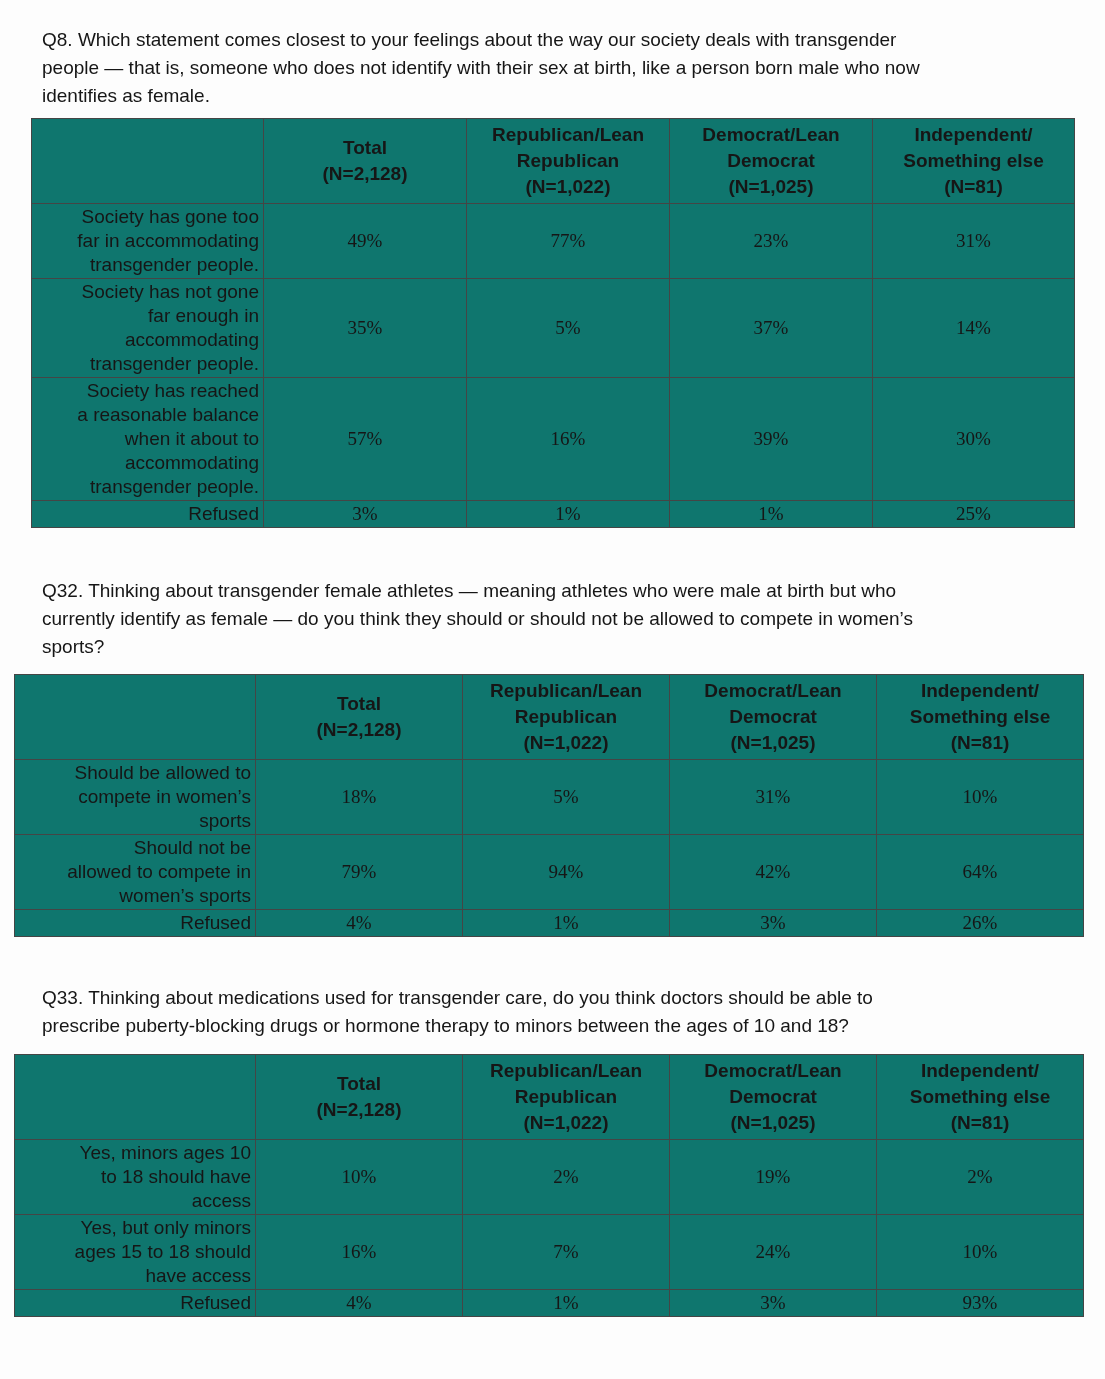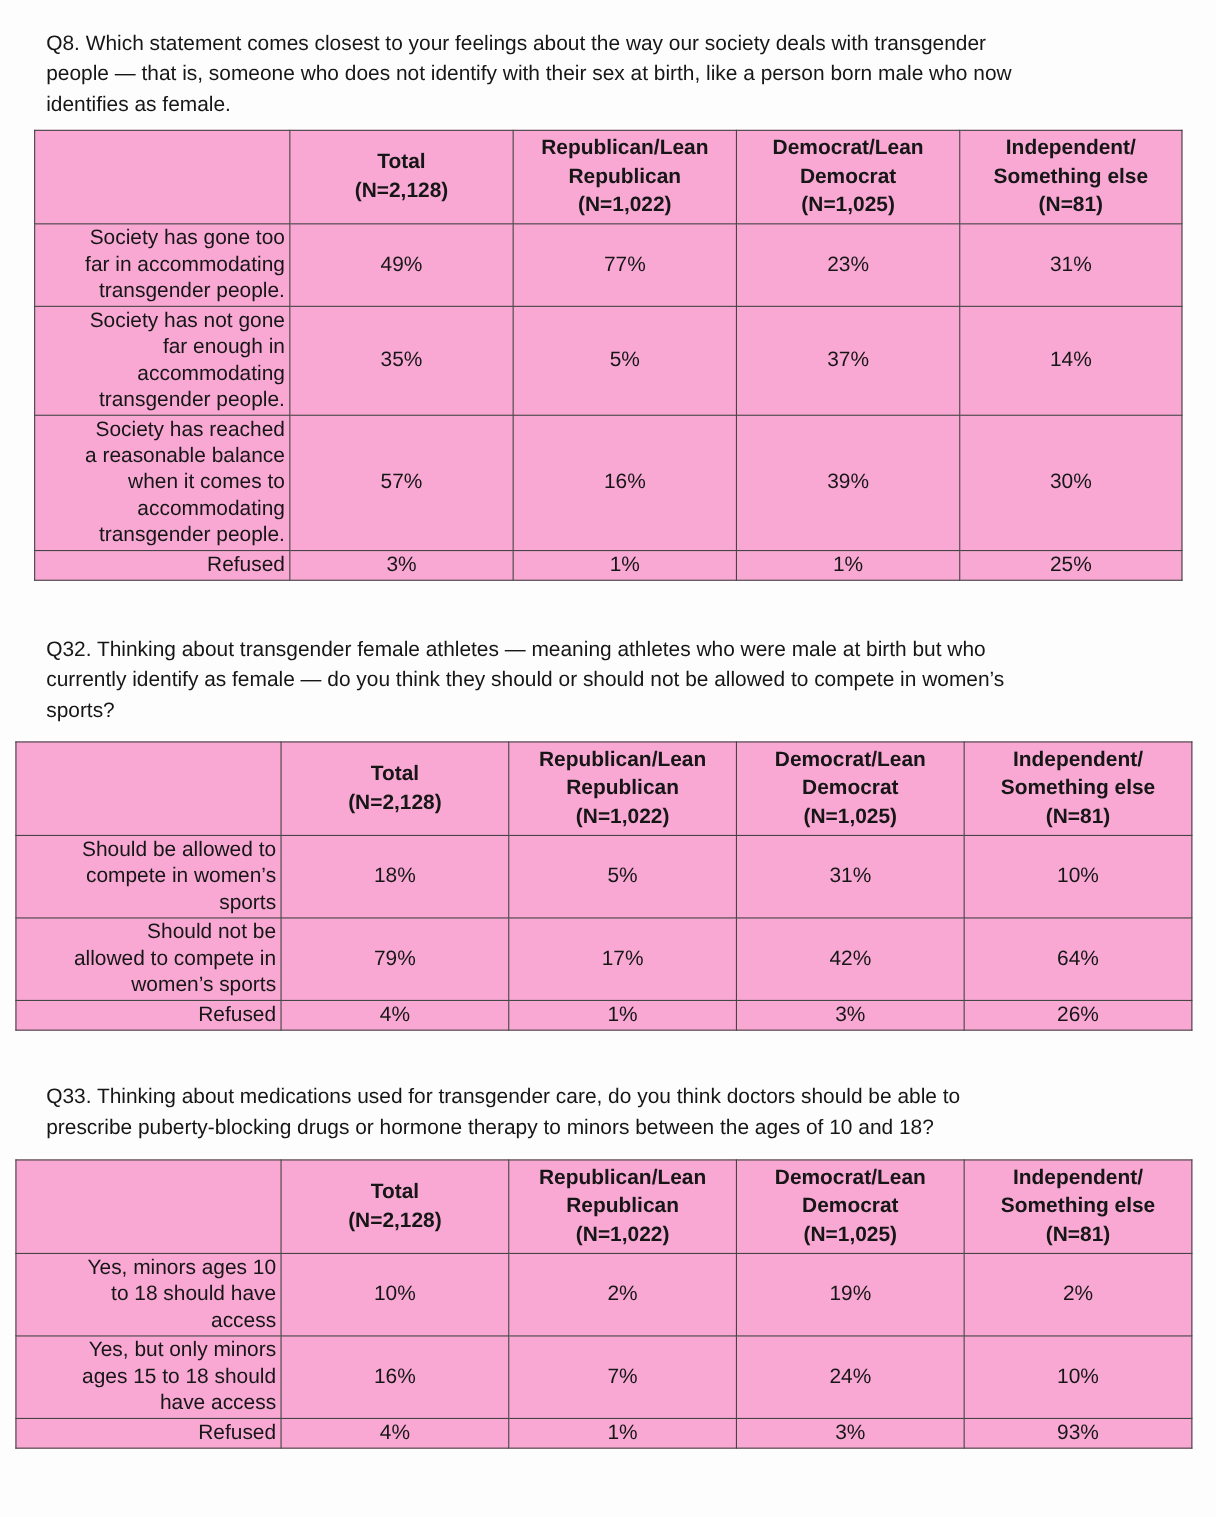--- a/index.html
+++ b/index.html
@@ -19,21 +19,21 @@
     padding-left: 42px;
     padding-right: 30px;
   }
   .sec-q8 .question  { padding-top: 26px; padding-bottom: 8px; }
   .sec-q32 .question { padding-top: 49px; padding-bottom: 13px; }
   .sec-q33 .question { padding-top: 47px; padding-bottom: 14px; }
 
   table.results {
     border-collapse: collapse;
     table-layout: fixed;
-    background: #f9a8d4;
+    background: #0f766e;
   }
   table.t-q8 { margin-left: 31px; width: 1043px; }
   table.t-wide { margin-left: 14px; width: 1069px; }
 
   th, td {
     border: 1.5px solid #454545;
     font-size: 19px;
     vertical-align: middle;
     white-space: pre-line;
     overflow: hidden;
@@ -46,20 +46,21 @@
   }
   td.lbl {
     text-align: right;
     line-height: 24px;
     padding: 1px 4px 1px 9px;
   }
   td.val {
     text-align: center;
     line-height: 24px;
     padding: 1px 2px;
+    font-family: Liberation Serif, serif;
   }
 </style>
 </head>
 <body>
 
 <section class="sec-q8">
   <p class="question">Q8. Which statement comes closest to your feelings about the way our society deals with transgender
 people — that is, someone who does not identify with their sex at birth, like a person born male who now
 identifies as female.</p>
   <table class="results t-q8">
@@ -102,21 +103,21 @@
 accommodating
 transgender people.</td>
         <td class="val">35%</td>
         <td class="val">5%</td>
         <td class="val">37%</td>
         <td class="val">14%</td>
       </tr>
       <tr>
         <td class="lbl">Society has reached
 a reasonable balance
-when it comes to
+when it about to
 accommodating
 transgender people.</td>
         <td class="val">57%</td>
         <td class="val">16%</td>
         <td class="val">39%</td>
         <td class="val">30%</td>
       </tr>
       <tr>
         <td class="lbl">Refused</td>
         <td class="val">3%</td>
@@ -164,21 +165,21 @@
         <td class="val">18%</td>
         <td class="val">5%</td>
         <td class="val">31%</td>
         <td class="val">10%</td>
       </tr>
       <tr>
         <td class="lbl">Should not be
 allowed to compete in
 women’s sports</td>
         <td class="val">79%</td>
-        <td class="val">17%</td>
+        <td class="val">94%</td>
         <td class="val">42%</td>
         <td class="val">64%</td>
       </tr>
       <tr>
         <td class="lbl">Refused</td>
         <td class="val">4%</td>
         <td class="val">1%</td>
         <td class="val">3%</td>
         <td class="val">26%</td>
       </tr>

